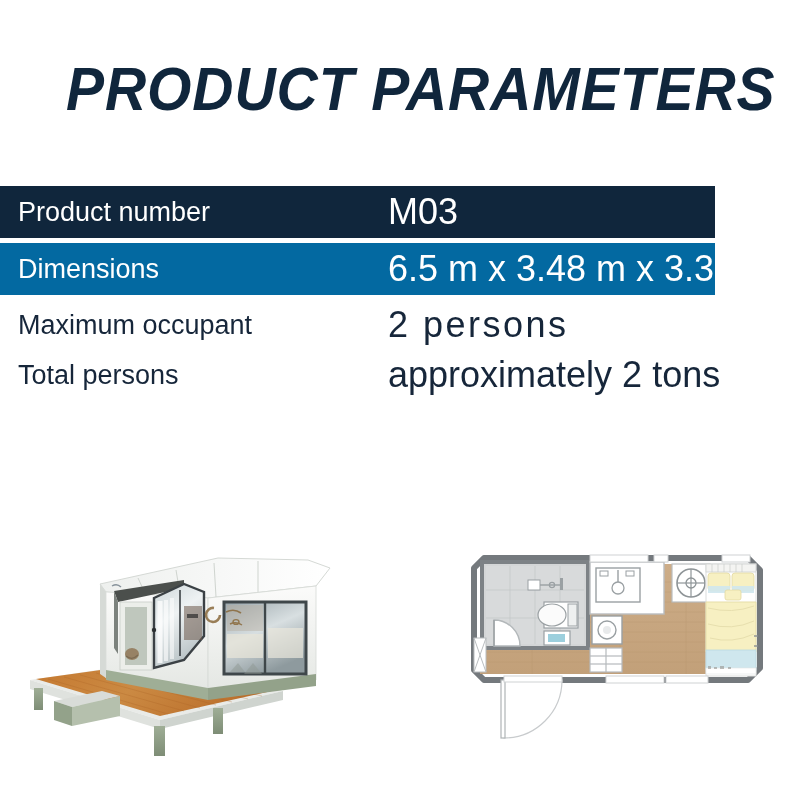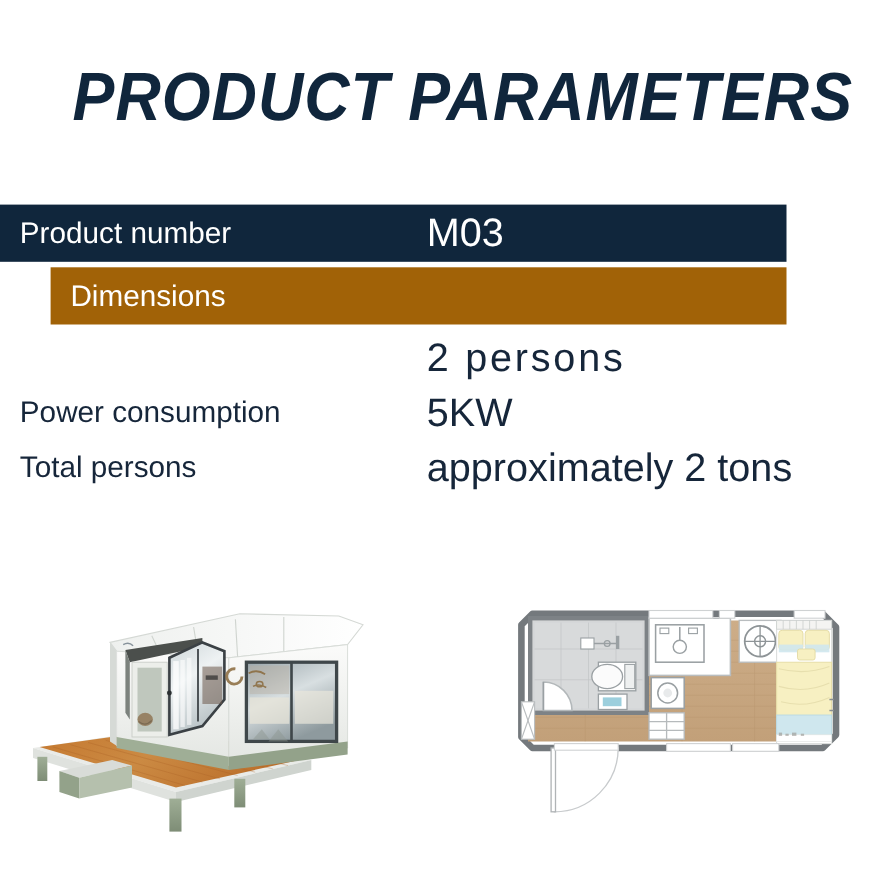--- a/index.html
+++ b/index.html
@@ -44,21 +44,21 @@
     white-space:nowrap;
   }
   .row .value{
     position:absolute;
     left:388px;
     font-size:36px;
     white-space:nowrap;
   }
   .row.navy{background:#10263c;}
   .row.navy .label,.row.navy .value{color:#ffffff;}
-  .row.slate{background:#a16207;margin-left:46px;}
+  .row.slate{background:#0369a1;}
   .row.slate .label,.row.slate .value{color:#ffffff;}
   .row.plain{background:transparent;height:50px;}
   .row.plain .label,.row.plain .value{color:#16263a;}
   .row .value.spaced{letter-spacing:2.5px;}
   .row .value.indented{left:394px;}
   
   .images{
     position:absolute;
     left:0;top:528px;width:800px;height:272px;
   }
@@ -73,31 +73,29 @@
 
 <div class="table">
 
   <div class="row navy banded">
     <span class="label">Product number</span>
     <span class="value">M03</span>
   </div>
 
   <div class="row slate banded">
     <span class="label">Dimensions</span>
+    <span class="value">6.5 m x 3.48 m x 3.3 m</span>
   </div>
 
 
   <div class="row plain">
+    <span class="label">Maximum occupant</span>
     <span class="value spaced">2 persons</span>
   </div>
 
-  <div class="row plain">
-    <span class="label">Power consumption</span>
-    <span class="value">5KW</span>
-  </div>
 
   <div class="row plain">
     <span class="label">Total persons</span>
     <span class="value">approximately 2 tons</span>
   </div>
 
 </div>
 
 <div class="images">
 

